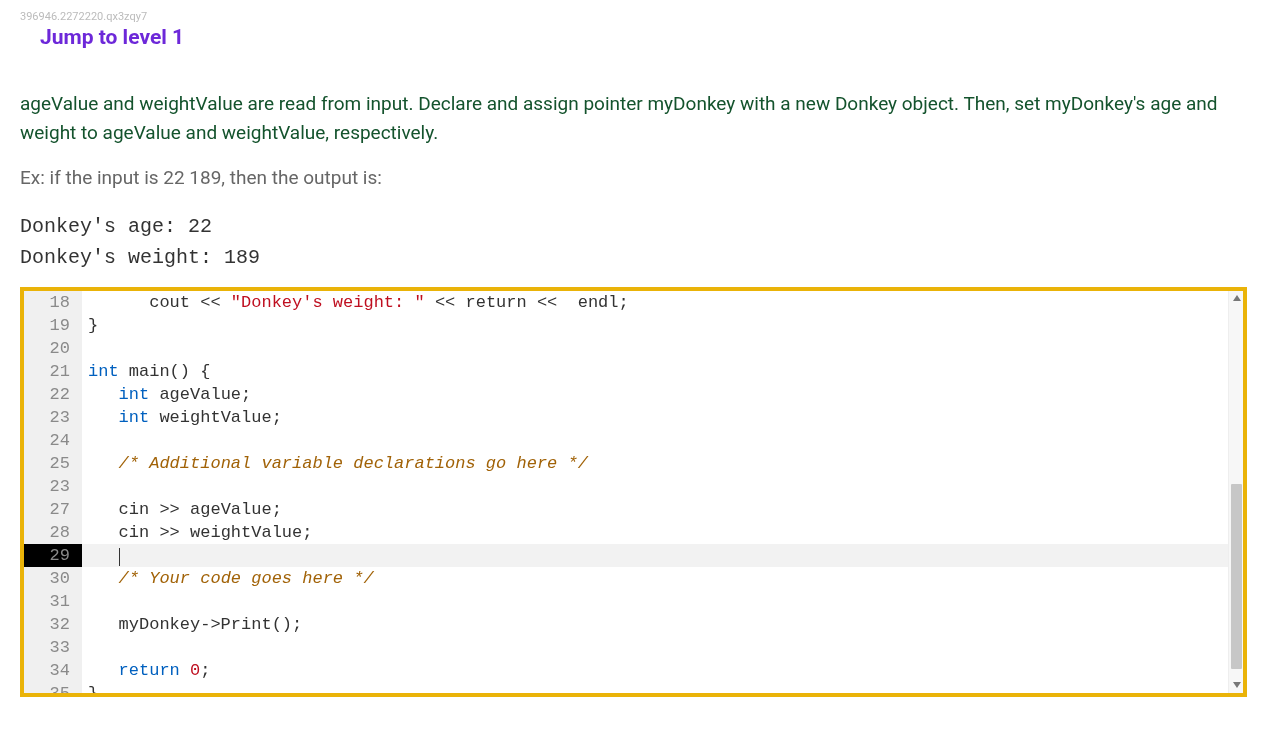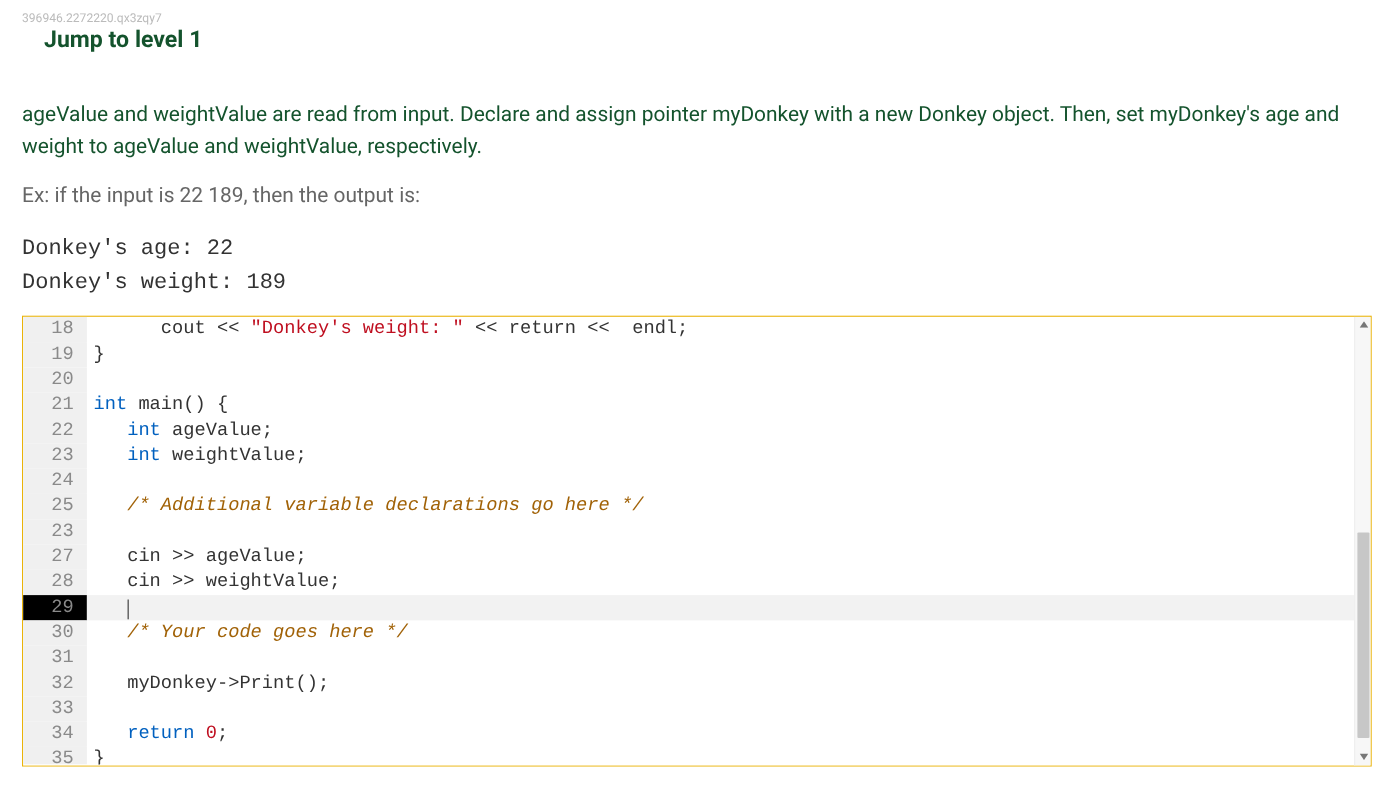--- a/index.html
+++ b/index.html
@@ -15,21 +15,21 @@
     }
     .container {
       padding: 10px 20px 0 20px;
     }
     .meta-id {
       font-size: 11px;
       color: #bbb;
       margin-bottom: 2px;
     }
     .jump-link {
-      color: #14532d;
+      color: #6d28d9;
       font-size: 21px;
       font-weight: 700;
       text-decoration: none;
       display: inline-block;
       margin-left: 20px;
       margin-bottom: 40px;
     }
     .instructions {
       font-size: 19px;
       line-height: 1.55;
@@ -43,21 +43,21 @@
     }
     .example-output {
       font-family: "Consolas", "Menlo", "Courier New", monospace;
       font-size: 20px;
       color: #333;
       line-height: 1.55;
       margin-bottom: 14px;
       white-space: pre;
     }
     .editor-wrapper {
-      border: 1px solid #eab308;
+      border: 4px solid #eab308;
       position: relative;
       height: 410px;
       overflow: hidden;
       background: #fff;
     }
     .editor-scroll {
       position: absolute;
       left: 0;
       top: 0;
       right: 15px;

